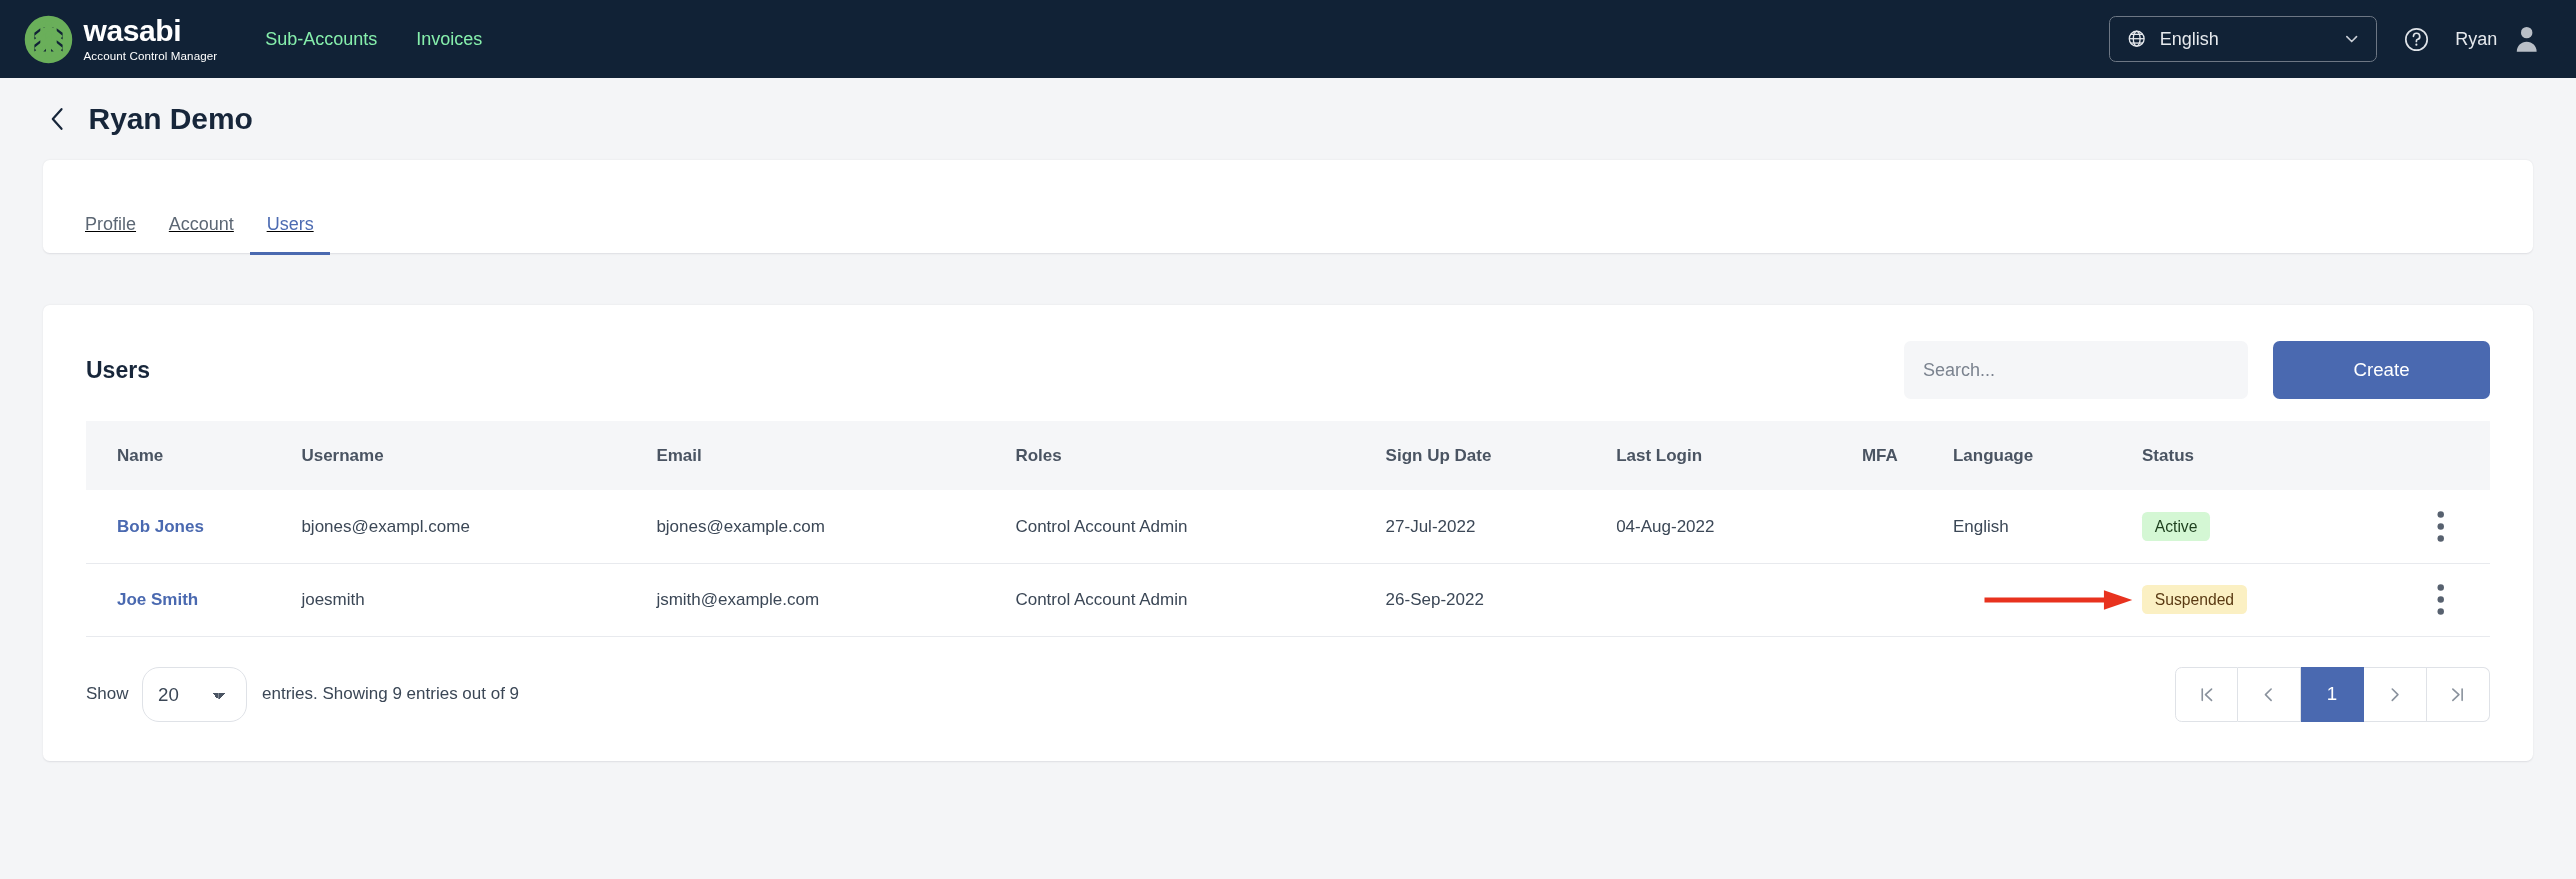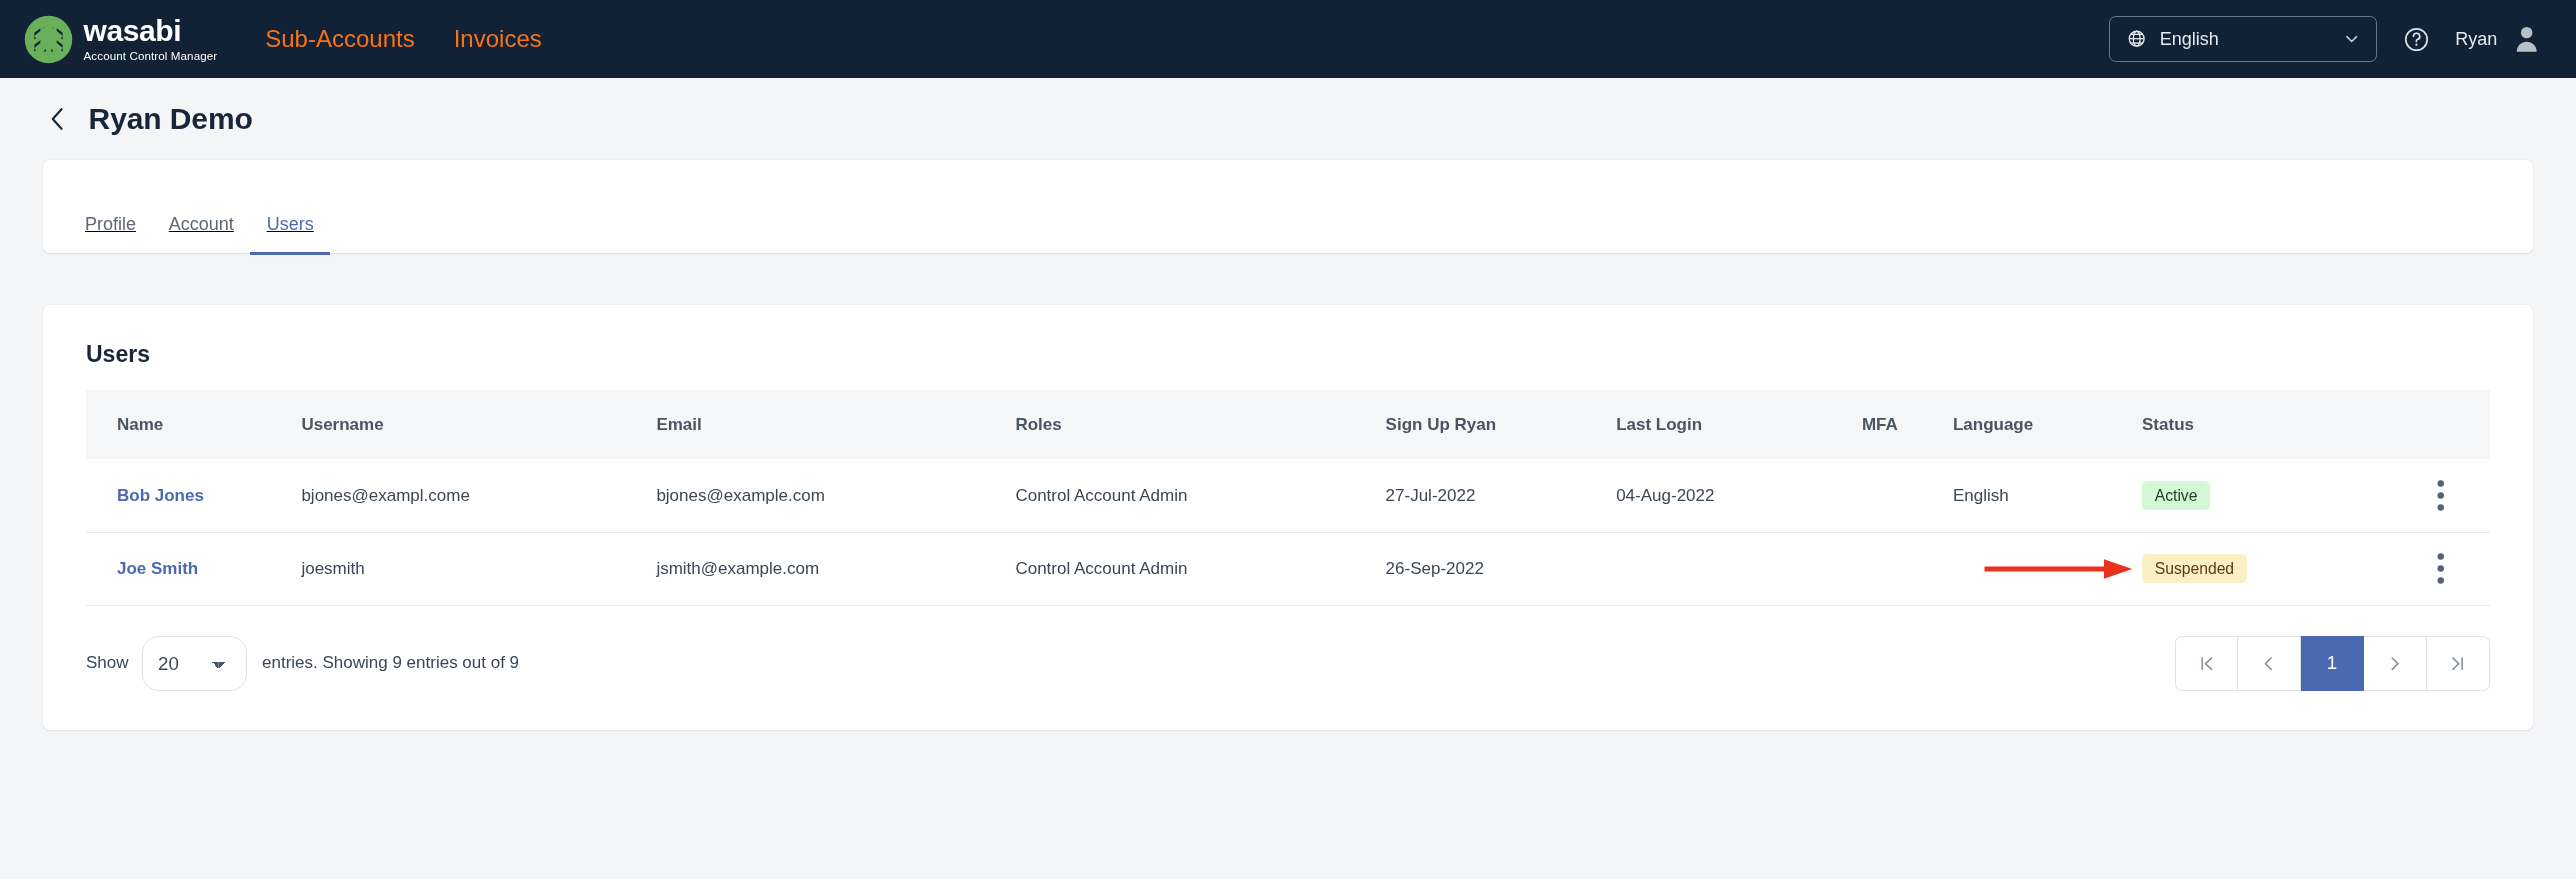--- a/index.html
+++ b/index.html
@@ -42,22 +42,22 @@
   }
   .brand-sub {
     font-size: 11.6px;
     color: #ffffff;
     margin-top: 3.7px;
     letter-spacing: 0.1px;
   }
 
   .nav-links { display: flex; align-items: center; gap: 39px; }
   .nav-link {
-    font-size: 24px;
-    color: #f97316;
+    font-size: 18px;
+    color: #86efac;
     text-decoration: none;
     cursor: pointer;
     white-space: nowrap;
   }
 
   .nav-right {
     margin-left: auto;
     display: flex;
     align-items: center;
     gap: 25.4px;
@@ -371,20 +371,24 @@
       <div class="tab">Profile</div>
       <div class="tab">Account</div>
       <div class="tab active">Users</div>
     </div>
   </div>
 
   <div class="card users-card">
 
     <div class="users-head">
       <span class="users-title">Users</span>
+      <div class="users-head-right">
+        <input class="search-input" type="text" placeholder="Search..." style="">
+        <button class="create-btn">Create</button>
+      </div>
     </div>
 
     <div class="table-wrap">
       <table class="users-table">
         <colgroup>
           <col class="col-name">
             <col class="col-username">
             <col class="col-email">
             <col class="col-roles">
           <col class="col-signup">
@@ -393,21 +397,21 @@
             <col class="col-language">
           <col class="col-status">
             <col class="col-actions">
         </colgroup>
         <thead>
           <tr>
             <th>Name</th>
             <th>Username</th>
             <th>Email</th>
             <th>Roles</th>
-            <th>Sign Up Ryan</th>
+            <th>Sign Up Date</th>
             <th>Last Login</th>
             <th>MFA</th>
             <th>Language</th>
             <th>Status</th>
             <th></th>
           </tr>
         </thead>
         <tbody>
 
           <tr>

